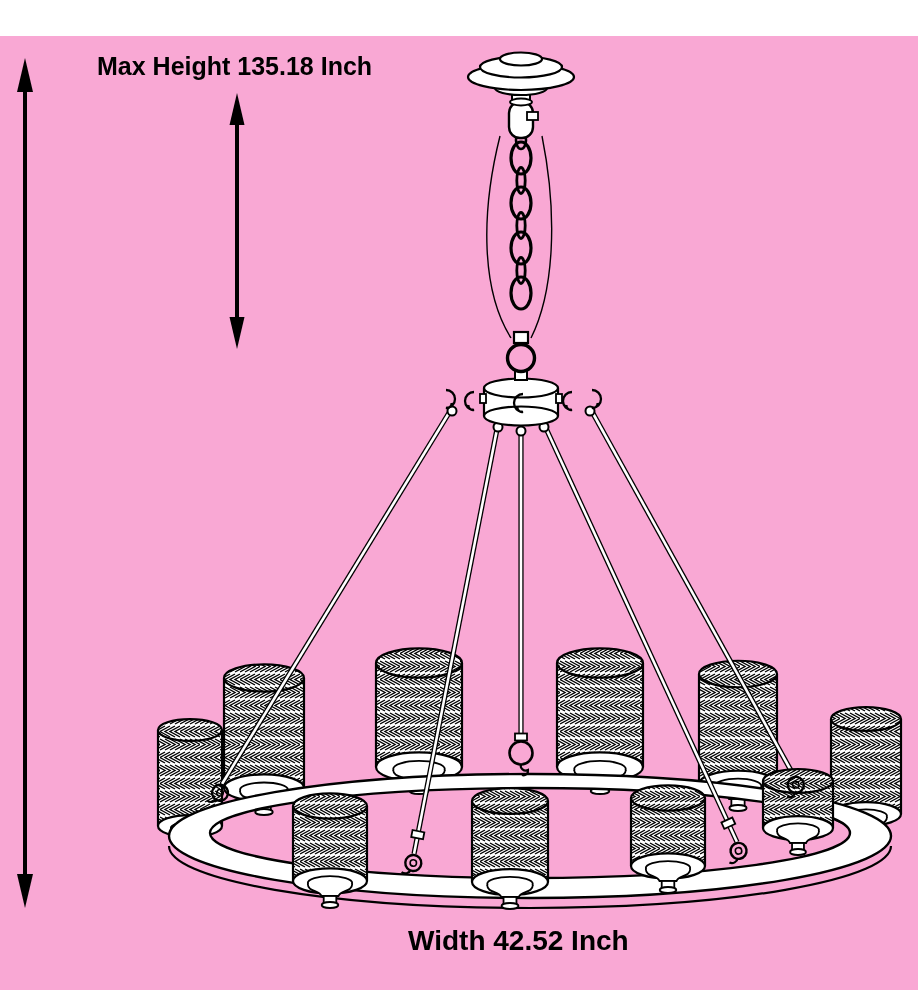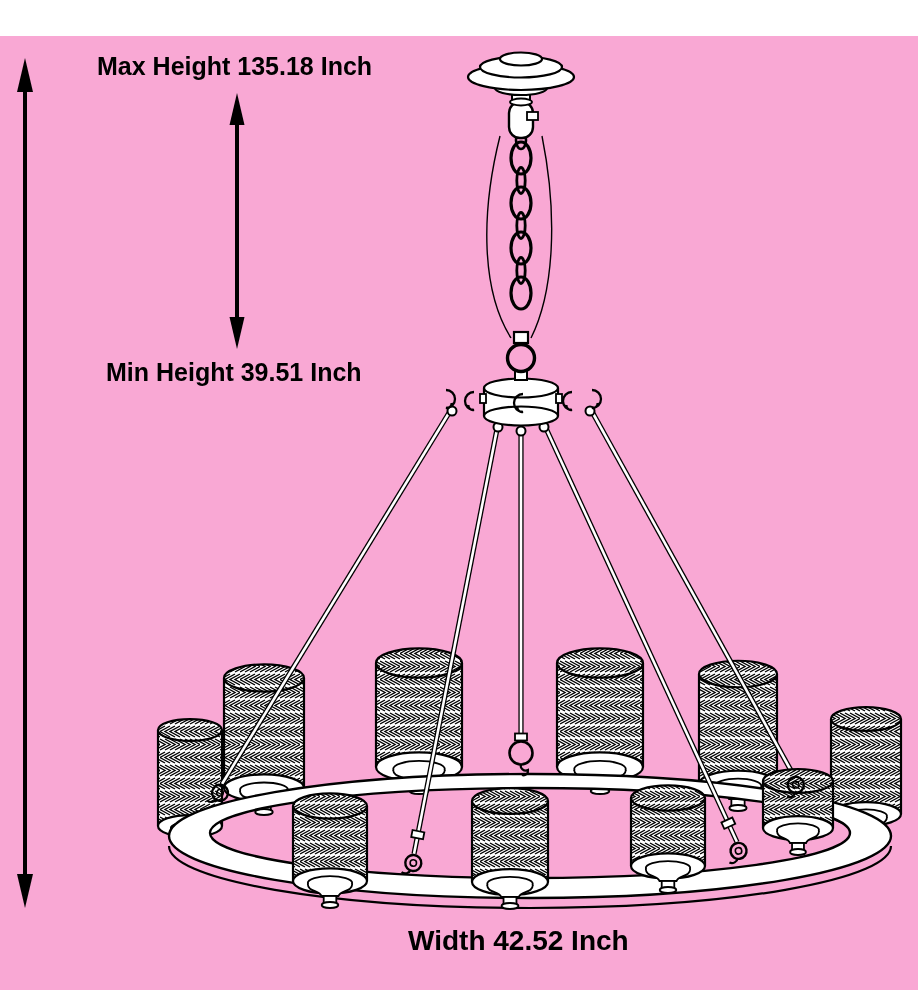--- a/index.html
+++ b/index.html
@@ -259,15 +259,14 @@
           <g>
             <line x1="193" y1="963" x2="867" y2="963" stroke="#000000" stroke-width="4.5"></line>
             <polygon points="163,963 199,955 199,971" fill="#000000"></polygon>
             <polygon points="897,963 861,955 861,971" fill="#000000"></polygon>
           </g>
         </g>
       </g>
   </svg>
 
   <div class="dim-label" id="lbl-max">Max Height 135.18 Inch</div>
-  <div class="dim-label" id="lbl-min">Min Height 39.51 Inch</div>
   <div class="dim-label" id="lbl-width">Width 42.52 Inch</div>
 </div>
 
 </body></html>

